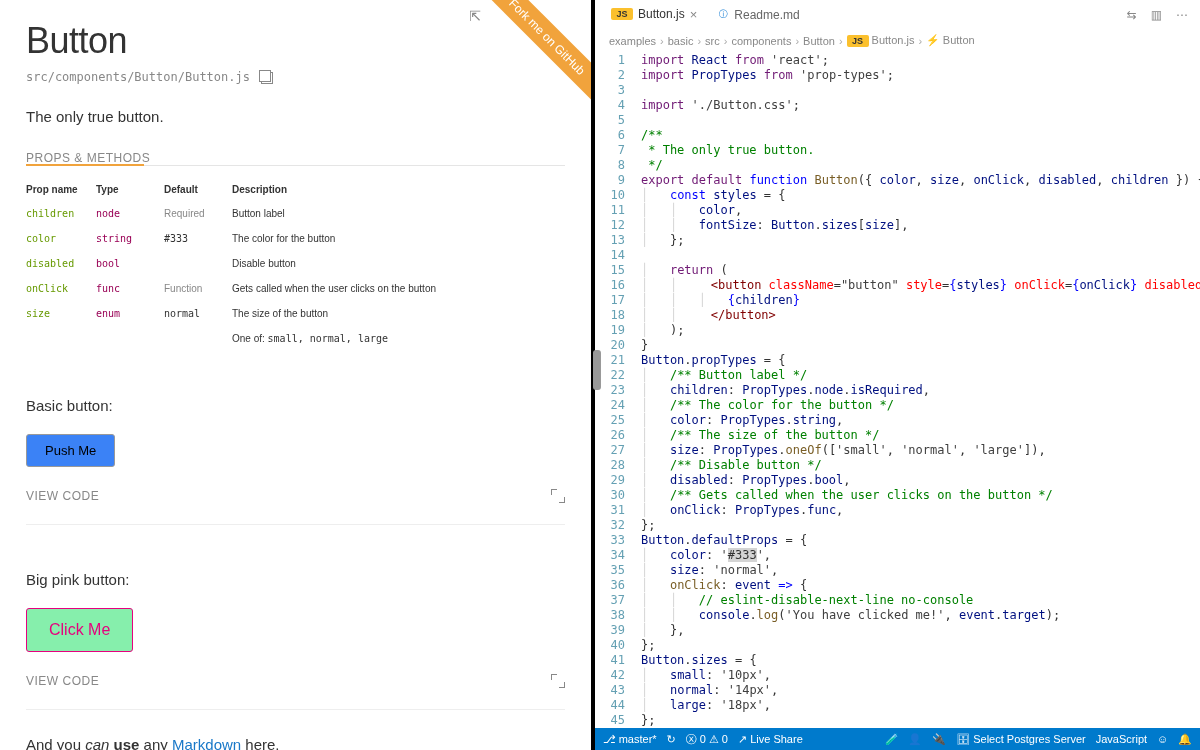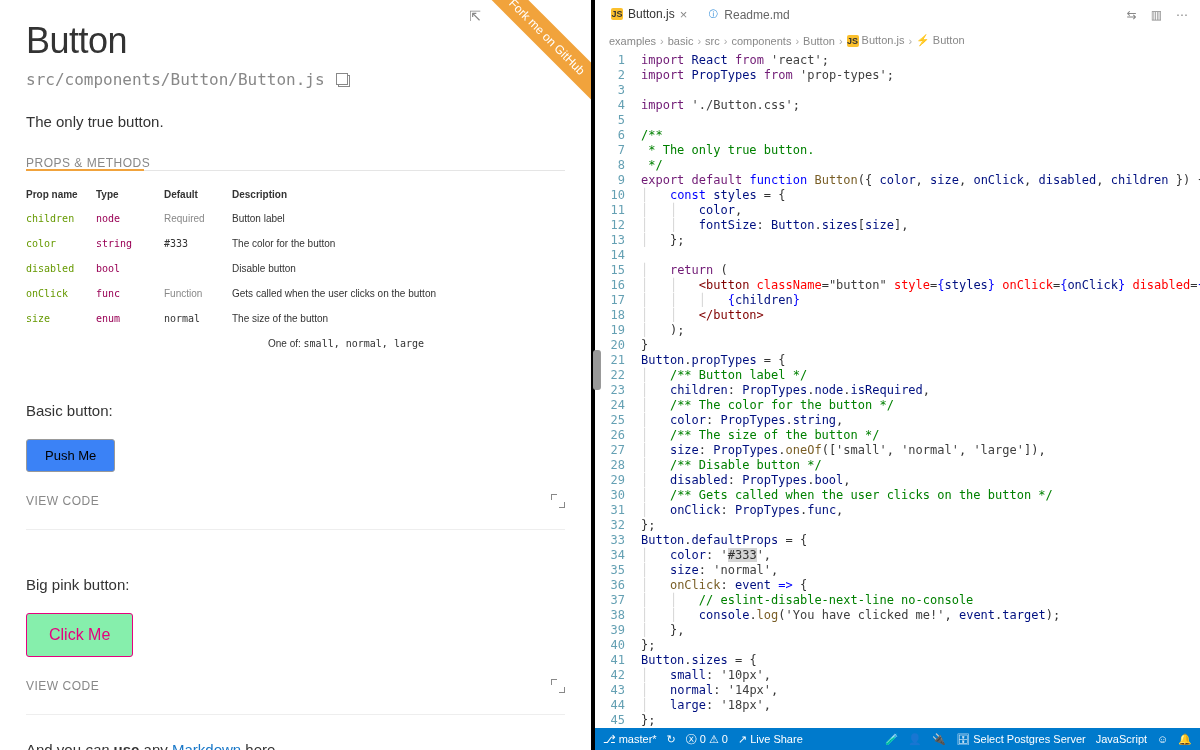--- a/index.html
+++ b/index.html
@@ -5,72 +5,72 @@
 * { box-sizing: border-box; margin: 0; padding: 0; }
 body { font-family: -apple-system, BlinkMacSystemFont, "Segoe UI", sans-serif; font-size: 13px; color: #333; width: 1200px; height: 750px; overflow: hidden; display: flex; background: #fff; }
 .left-pane { width: 595px; height: 100%; overflow: hidden; position: relative; border-right: 4px solid #000; padding: 20px 26px 20px 26px; }
 .right-pane { flex: 1; height: 100%; display: flex; flex-direction: column; background: #fff; }
 
 
 .ribbon { position: absolute; top: 24px; right: -36px; width: 160px; transform: rotate(45deg); background: #f1a33c; color: #fff; text-align: center; font-size: 12px; padding: 6px 0; }
 
 
 .title { font-size: 36px; font-weight: 400; margin-bottom: 8px; color: #333; letter-spacing: -0.5px; }
-.path { font-family: Menlo, Consolas, monospace; font-size: 16px; color: #888; margin-bottom: 24px; }
+.path { font-family: Menlo, Consolas, monospace; font-size: 12px; color: #888; margin-bottom: 24px; }
 .copy-icon { display: inline-block; width: 12px; height: 12px; border: 1px solid #888; position: relative; margin-left: 4px; vertical-align: middle; }
 .copy-icon::before { content: ""; position: absolute; top: -3px; left: -3px; width: 10px; height: 10px; border: 1px solid #888; background: #fff; }
 .desc { font-size: 15px; color: #333; margin-bottom: 26px; }
 .section-label { font-size: 12px; color: #888; letter-spacing: 0.5px; border-bottom: 1px solid #e5e5e5; position: relative; margin-bottom: 12px; }
 .section-label::after { content: ""; position: absolute; bottom: -1px; left: 0; width: 118px; height: 2px; background: #f1a33c; }
 table { border-collapse: collapse; width: 100%; font-size: 10px; }
 th { text-align: left; font-weight: 600; padding: 6px 0; }
 td { padding: 7px 0; vertical-align: top; }
 .col-name { width: 70px; font-family: Menlo, Consolas, monospace; color: #690; }
 .col-type { width: 68px; font-family: Menlo, Consolas, monospace; color: #905; }
 .col-def { width: 68px; font-family: Menlo, Consolas, monospace; color: #333; }
 .col-def.muted { color: #888; font-family: Liberation Sans, sans-serif; }
-.enum-list { margin-top: 14px; margin-left: 36px; }
+.enum-list { margin-top: 14px; }
 .mono { font-family: Menlo, Consolas, monospace; }
 .example-label { font-size: 15px; margin: 46px 0 20px; }
 .btn { font-size: 13px; padding: 8px 18px; border: 1px solid #999; border-radius: 3px; background: #3b82f6; cursor: pointer; }
 .btn-pink { font-size: 16px; color: #e6007e; border: 1px solid #e6007e; background: #86efac; padding: 12px 22px; border-radius: 3px; cursor: pointer; }
 .viewcode-row { display: flex; justify-content: space-between; align-items: center; margin-top: 22px; padding-bottom: 21px; border-bottom: 1px solid #eee; }
 .viewcode { font-size: 12px; color: #888; letter-spacing: 0.5px; }
 .expand-icon { width: 14px; height: 14px; position: relative; }
 .expand-icon::before, .expand-icon::after { content: ""; position: absolute; width: 5px; height: 5px; border: 1px solid #888; }
 .expand-icon::before { top: 0; left: 0; border-right: none; border-bottom: none; }
 .expand-icon::after { bottom: 0; right: 0; border-left: none; border-top: none; }
 .markdown-line { font-size: 15px; margin-top: 26px; }
 .markdown-line a { color: #1978c8; text-decoration: none; }
 .top-right-icon { position: absolute; top: 8px; right: 110px; color: #888; font-size: 14px; }
 
 
 .tabs-row { display: flex; align-items: center; height: 30px; border-bottom: 1px solid transparent; padding-left: 6px; font-size: 12px; }
 .tab { display: flex; align-items: center; gap: 5px; padding: 0 10px; height: 100%; color: #666; cursor: pointer; }
 .tab.active { color: #333; border-bottom: 1px solid #fff; background: #fff; }
 .tab .close { color: #888; font-size: 13px; }
 .tab-ic { width: 12px; height: 12px; display: inline-flex; align-items: center; justify-content: center; font-size: 9px; border-radius: 2px; }
-.tab-ic.js { background: #fbc02d; color: #333; font-weight: bold; padding: 0 1px; }
+.tab-ic.js { background: #fbc02d; color: #333; font-weight: bold; padding: 0 11px; }
 .tab-ic.info { color: #1a7fd4; }
 .tabs-right { margin-left: auto; display: flex; gap: 14px; padding-right: 12px; color: #888; }
 .breadcrumbs { font-size: 11px; color: #888; padding: 4px 14px 6px; display: flex; gap: 4px; align-items: center; flex-wrap: wrap; }
 .breadcrumbs .sep { color: #aaa; }
 .breadcrumbs .bc-ic { font-size: 9px; }
 .editor { flex: 1; overflow: hidden; font-family: Menlo, Consolas, monospace; font-size: 12px; line-height: 15px; white-space: pre; position: relative; }
 .editor-gutter { position: absolute; left: 0; top: 0; width: 40px; text-align: right; color: #888; padding-right: 10px; }
 .editor-code { position: absolute; left: 46px; top: 0; right: 0; }
 .line-no { color: #237893; opacity: 0.7; }
 .kw { color: #701a75; } 
 .kw2 { color: #0000ff; } 
 .str { color: #404040; } 
 .var { color: #001080; }
 .fn { color: #795e26; }
 .cmt { color: #008000; }
 .attr { color: #ff0000; }
-.tag { color: #800000; }
+.tag { color: #800000; margin-left: 12px; }
 .hl { background: #d4d4d4; }
 .indent-guide { color: #d4d4d4; }
 
 .statusbar { height: 22px; background: #007acc; color: #fff; font-size: 11px; display: flex; align-items: center; padding: 0 8px; gap: 10px; }
 .statusbar .item { display: flex; align-items: center; gap: 3px; }
 .statusbar .spacer { flex: 1; }
 .sb-ic { font-size: 11px; }
 
 .splitter-handle { position: absolute; left: 593px; top: 350px; width: 8px; height: 40px; background: #999; border-radius: 3px; }
 </style>

